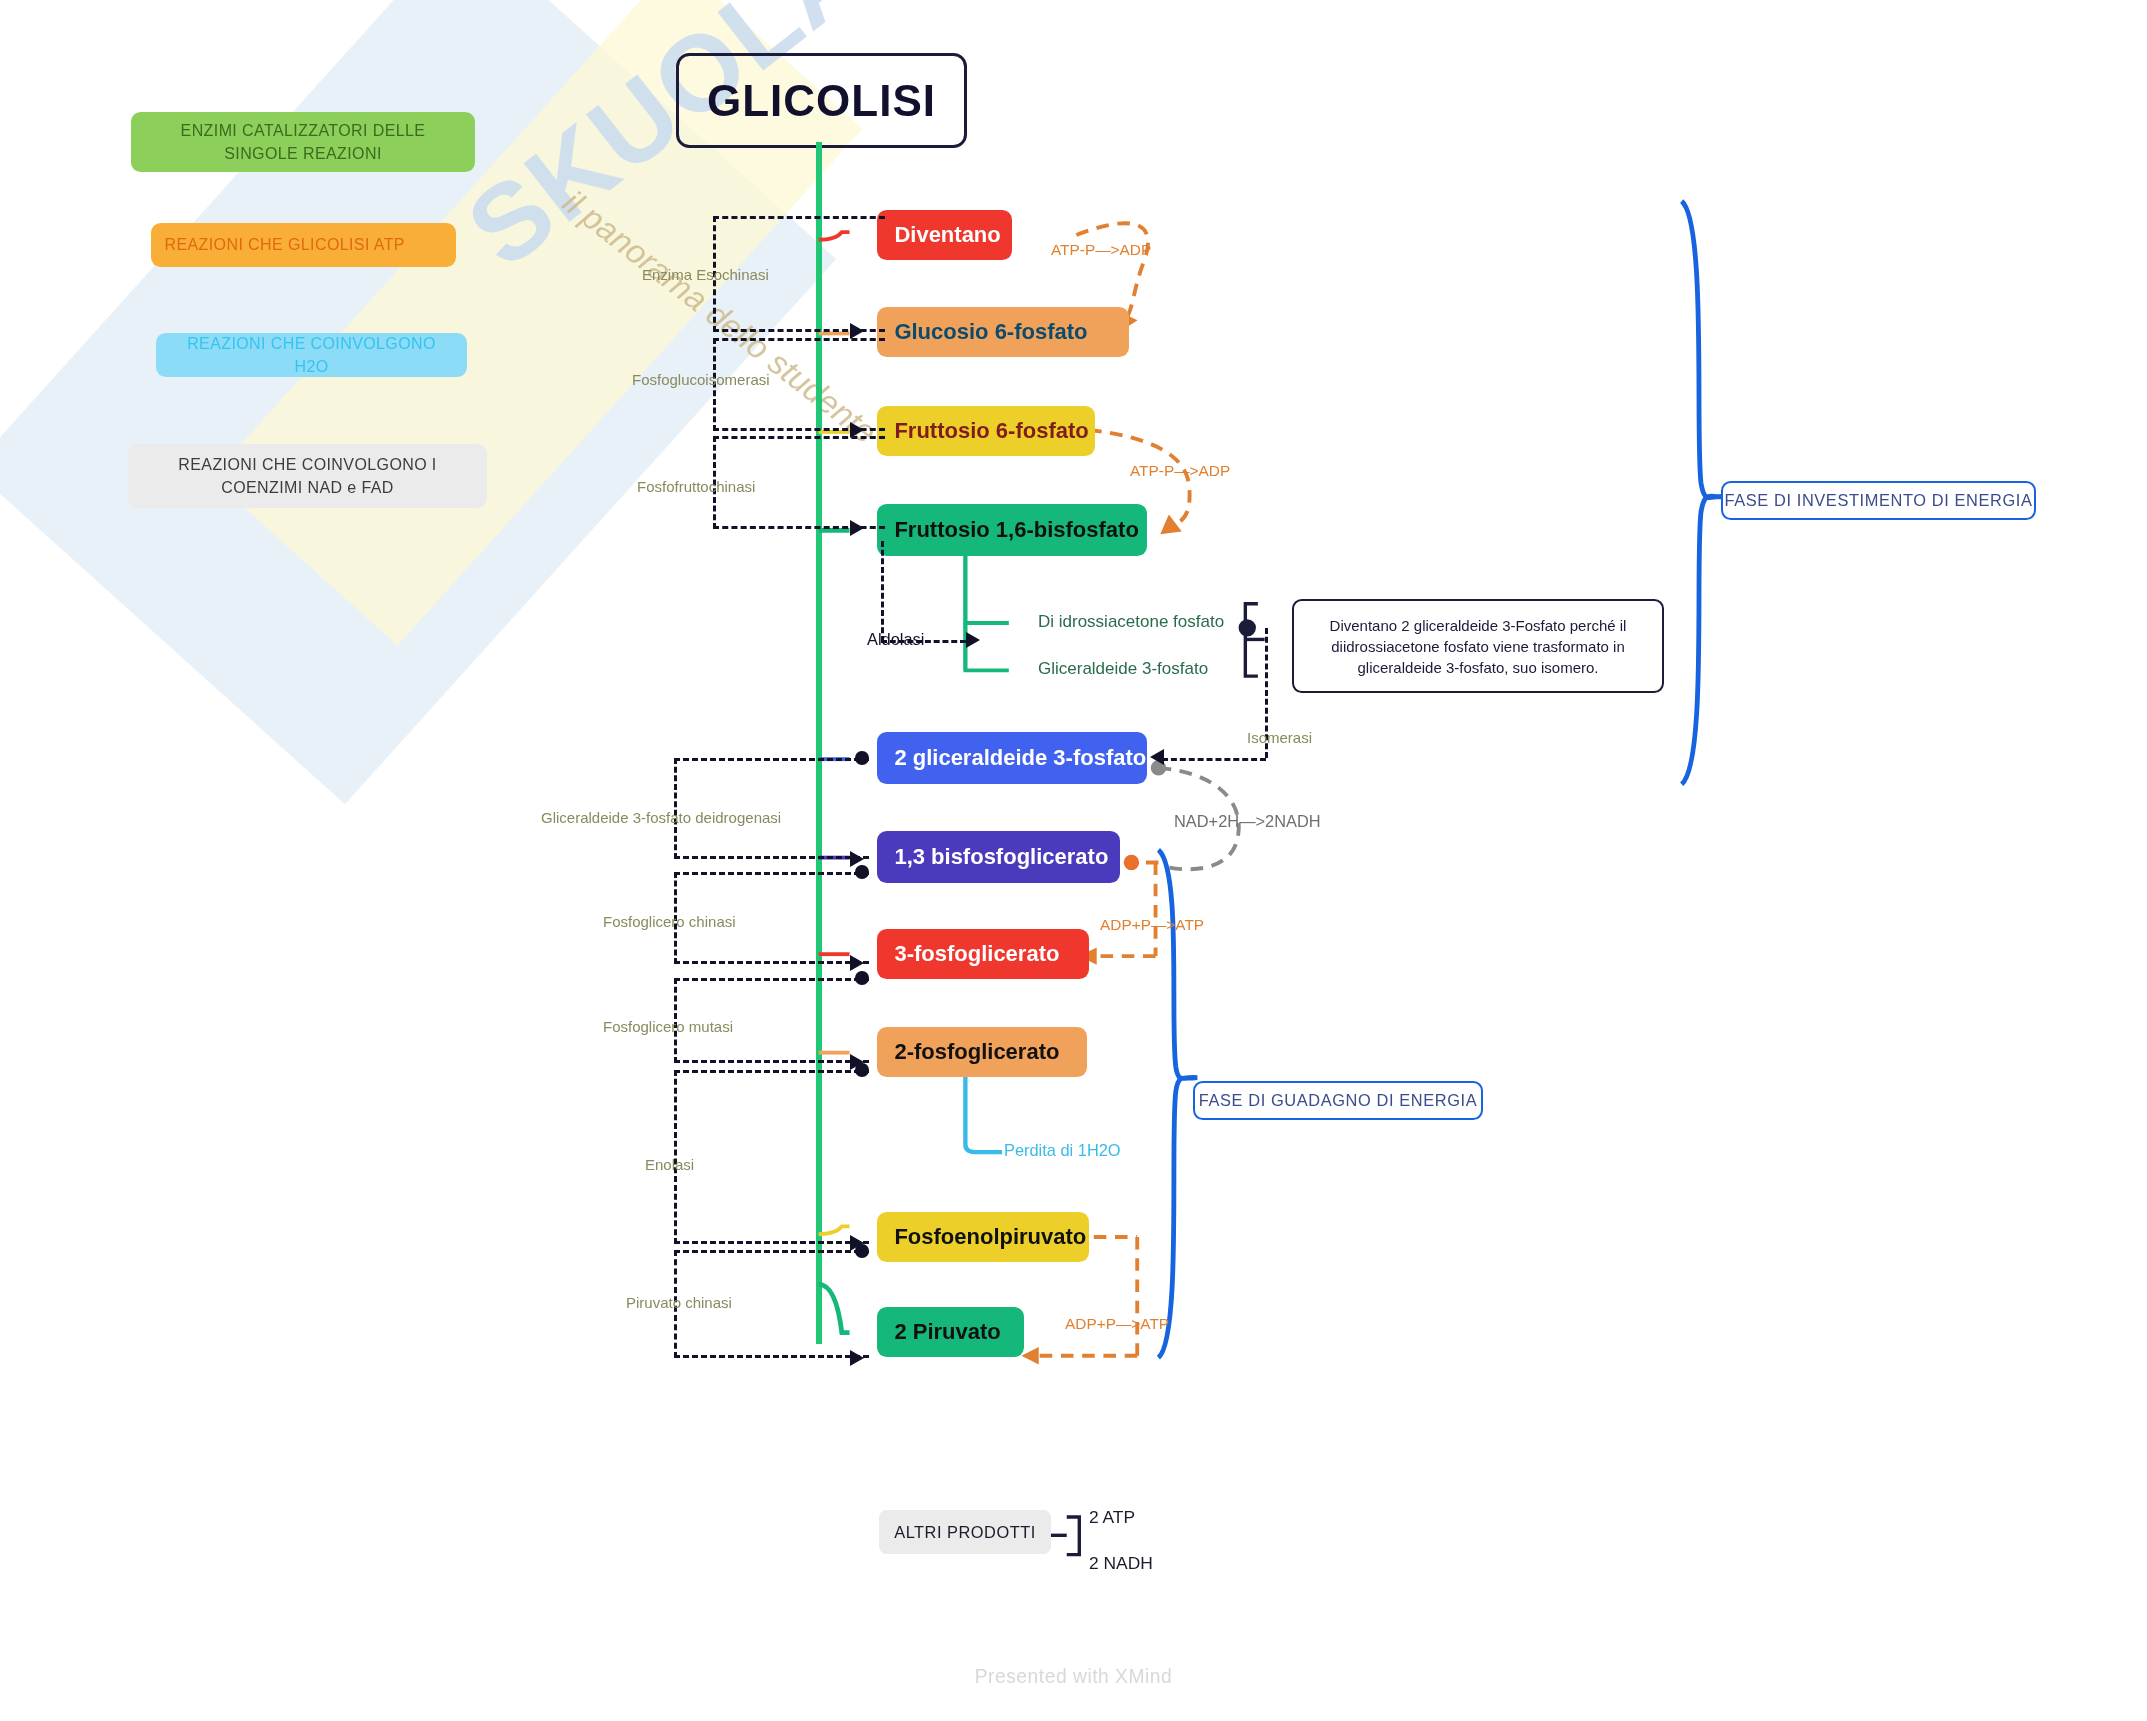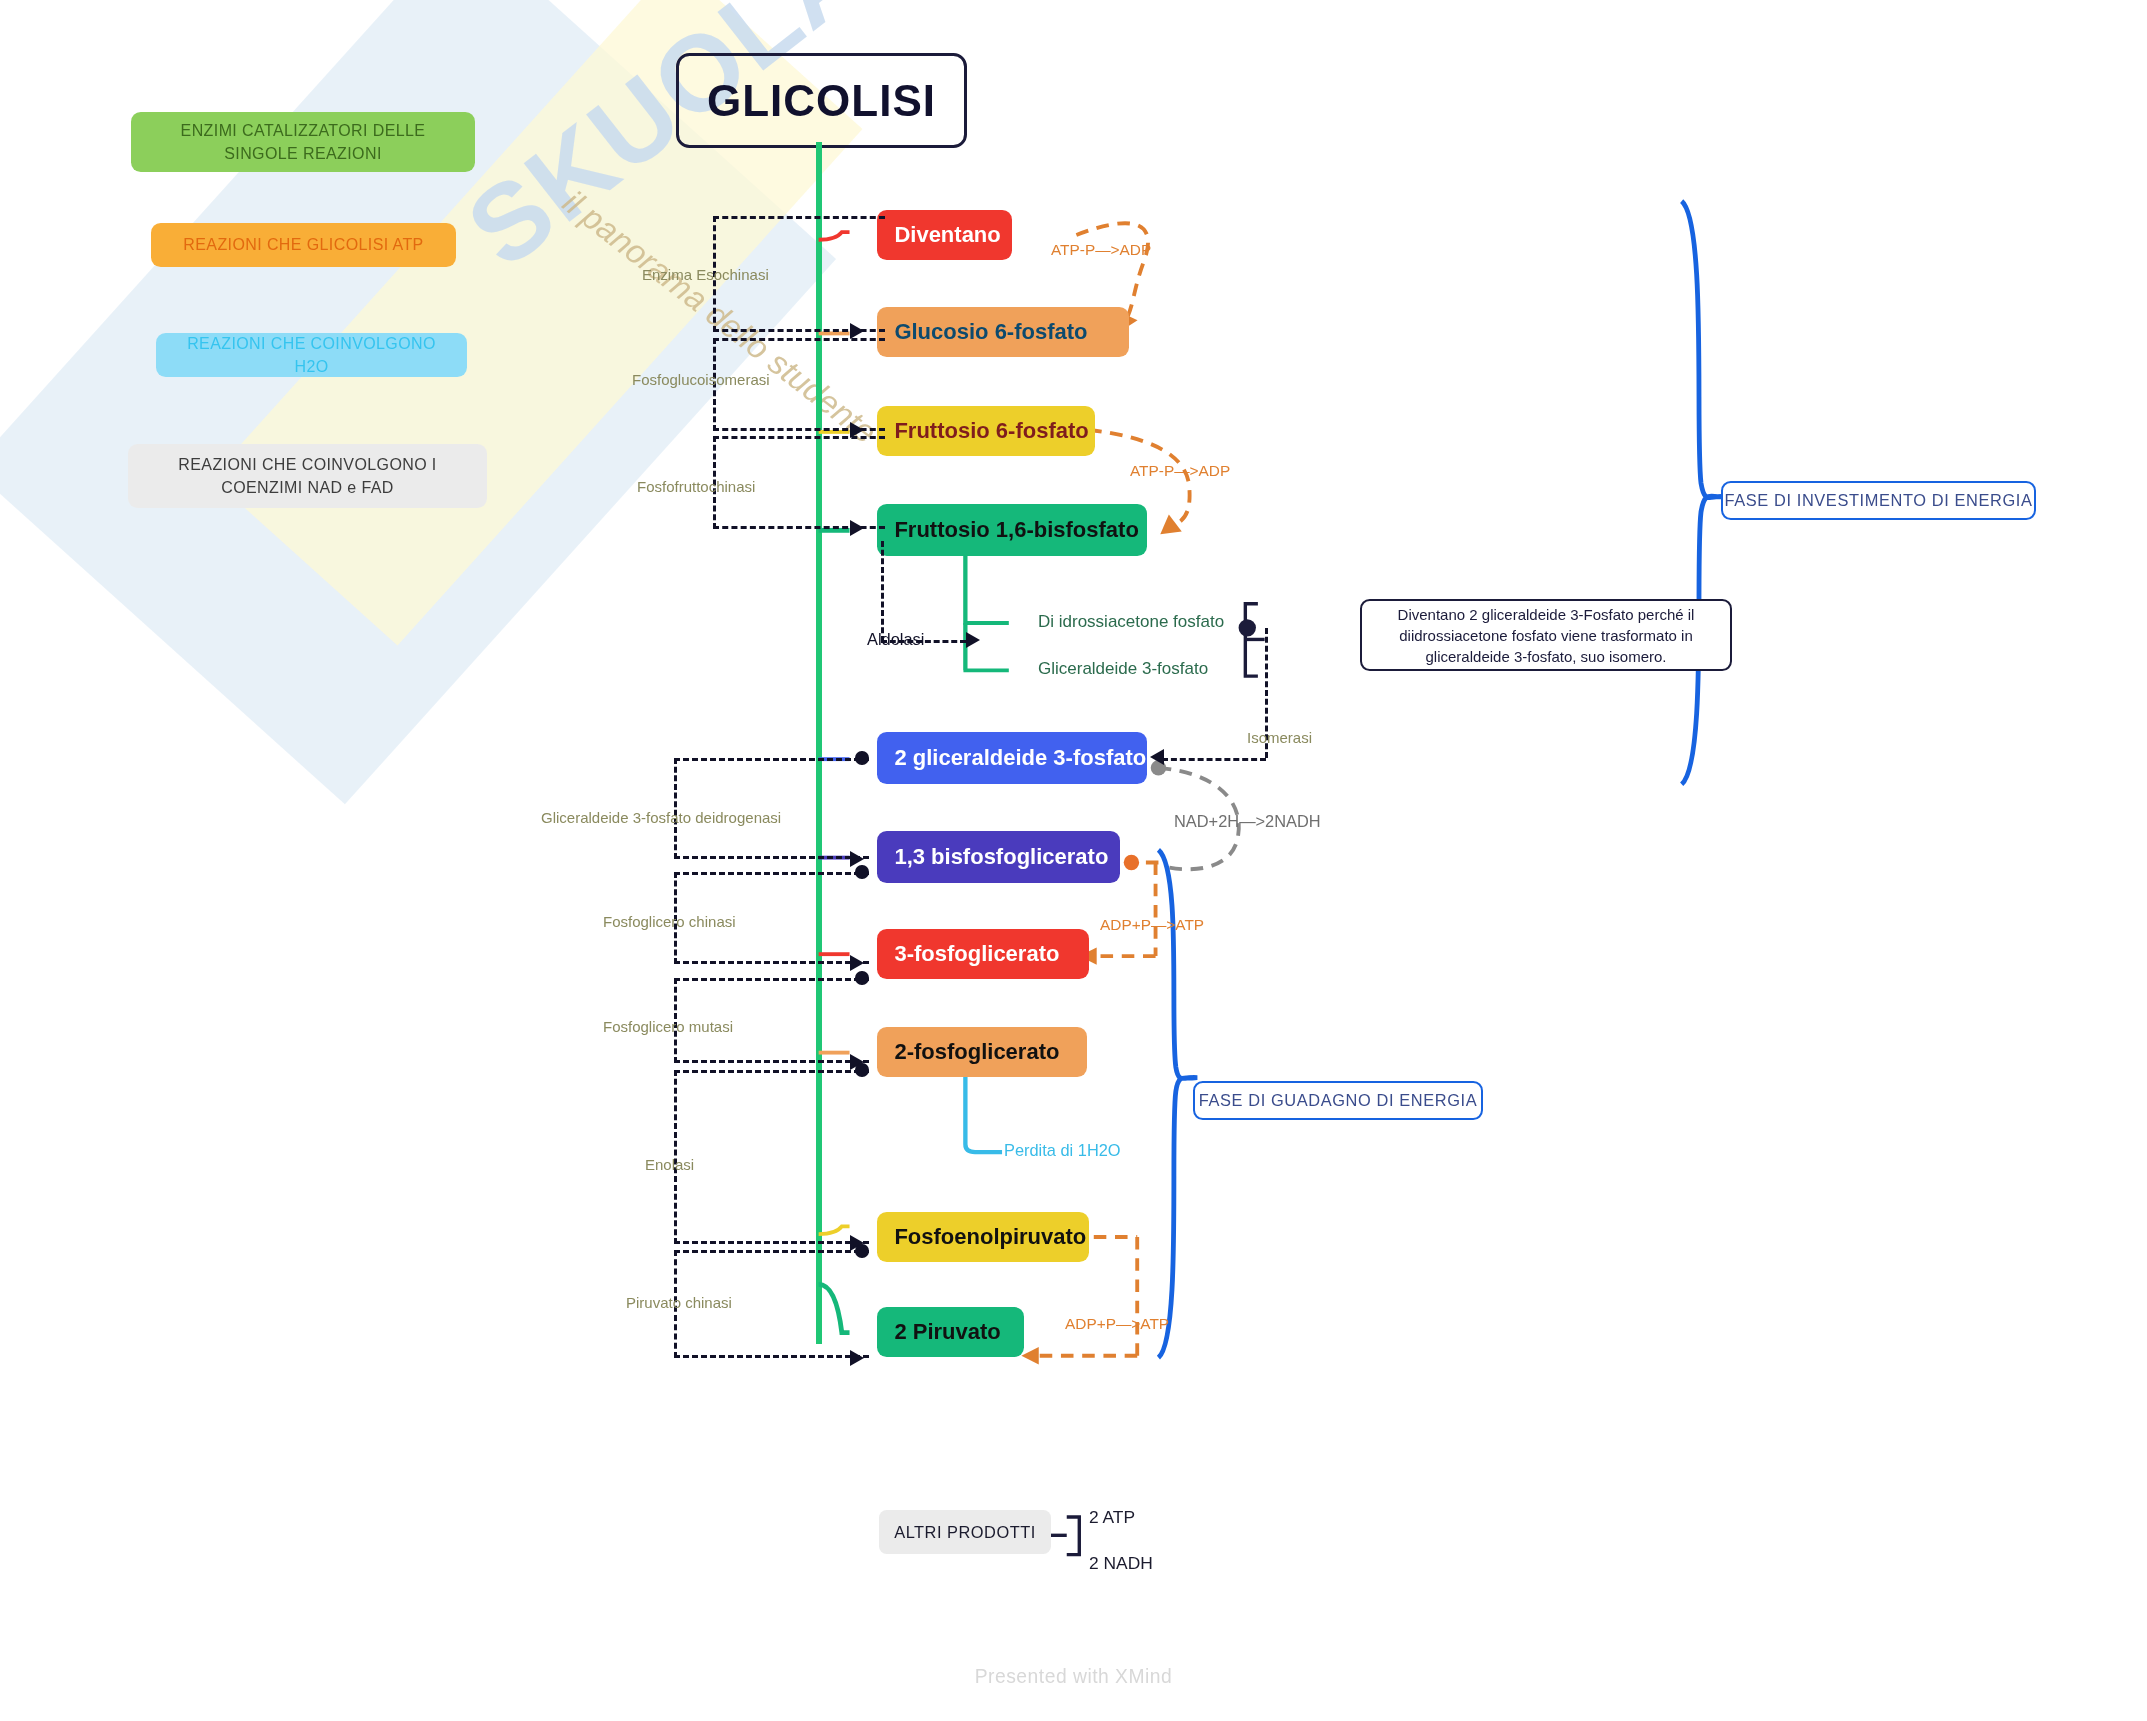--- a/index.html
+++ b/index.html
@@ -32,21 +32,21 @@
   .wm-sub{
     left:579px;top:183px;
     font-size:33px;color:rgba(206,186,140,.85);
     transform:rotate(38deg);transform-origin:left top;
     white-space:nowrap;font-style:italic;
   }
 
   
   .legend-box{
     position:absolute;border-radius:9.7px;display:flex;
-    align-items:center;justify-content:center;text-align:center;
+    align-items:center;justify-content:flex-start;text-align:center;
     font-size:16px;letter-spacing:0.4px;line-height:1.45;
     padding:0 13.5px;box-sizing:border-box;
   }
 
   
   .title-box{
     position:absolute;left:676px;top:53px;width:285px;height:89px;
     border:3.9px solid #1b1b3a;border-radius:13.5px;background:transparent;
     display:flex;align-items:center;justify-content:center;
     font-size:44px;font-weight:bold;color:#11112e;letter-spacing:1px;
@@ -86,21 +86,21 @@
 
   
   .svgl{position:absolute;left:0;top:0;width:2147px;height:1722px;overflow:visible;}
   .atp-label{position:absolute;font-size:15.4px;color:#e08030;white-space:nowrap;}
   .nad-label{position:absolute;font-size:16.4px;color:#6f6f6f;white-space:nowrap;}
   .h2o-label{position:absolute;font-size:16.4px;color:#38bbe8;white-space:nowrap;}
   .branch-label{position:absolute;font-size:17px;color:#2b6b4d;white-space:nowrap;}
 
   
   .note{
-    position:absolute;left:1360px;top:599px;width:372px;height:72px;
+    position:absolute;left:1292px;top:599px;width:372px;height:94px;
     border:2.4px solid #1b1b3a;border-radius:9.7px;background:#fff;
     display:flex;align-items:center;justify-content:center;text-align:center;
     font-size:15px;color:#1b1b3a;line-height:1.4;padding:0 15px;box-sizing:border-box;
   }
 
   
   .phase{
     position:absolute;border:2.4px solid #1763e0;border-radius:9.7px;background:#fff;
     display:flex;align-items:center;justify-content:center;
     font-size:16.4px;color:#3a4c8c;letter-spacing:0.6px;white-space:nowrap;

